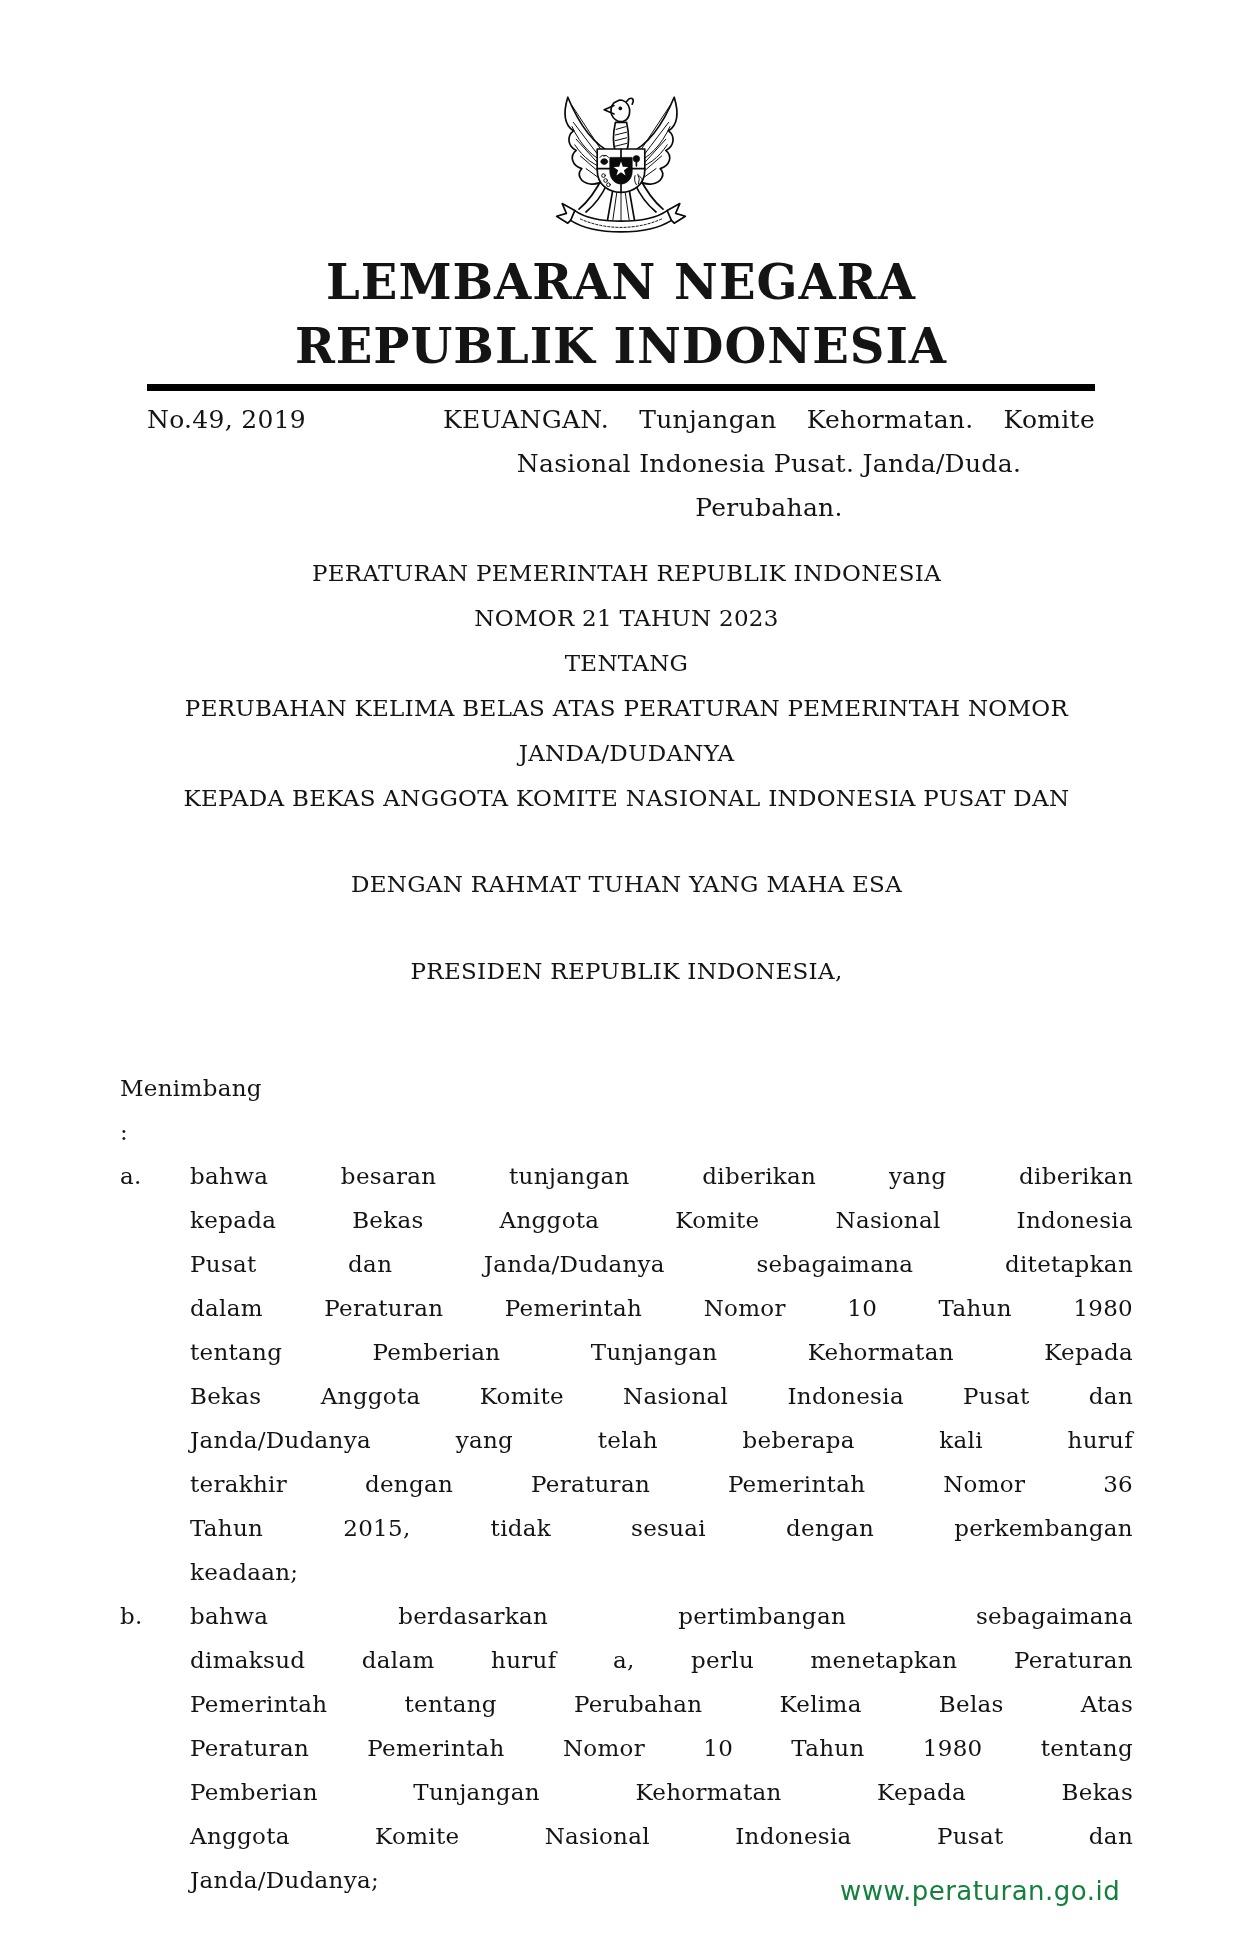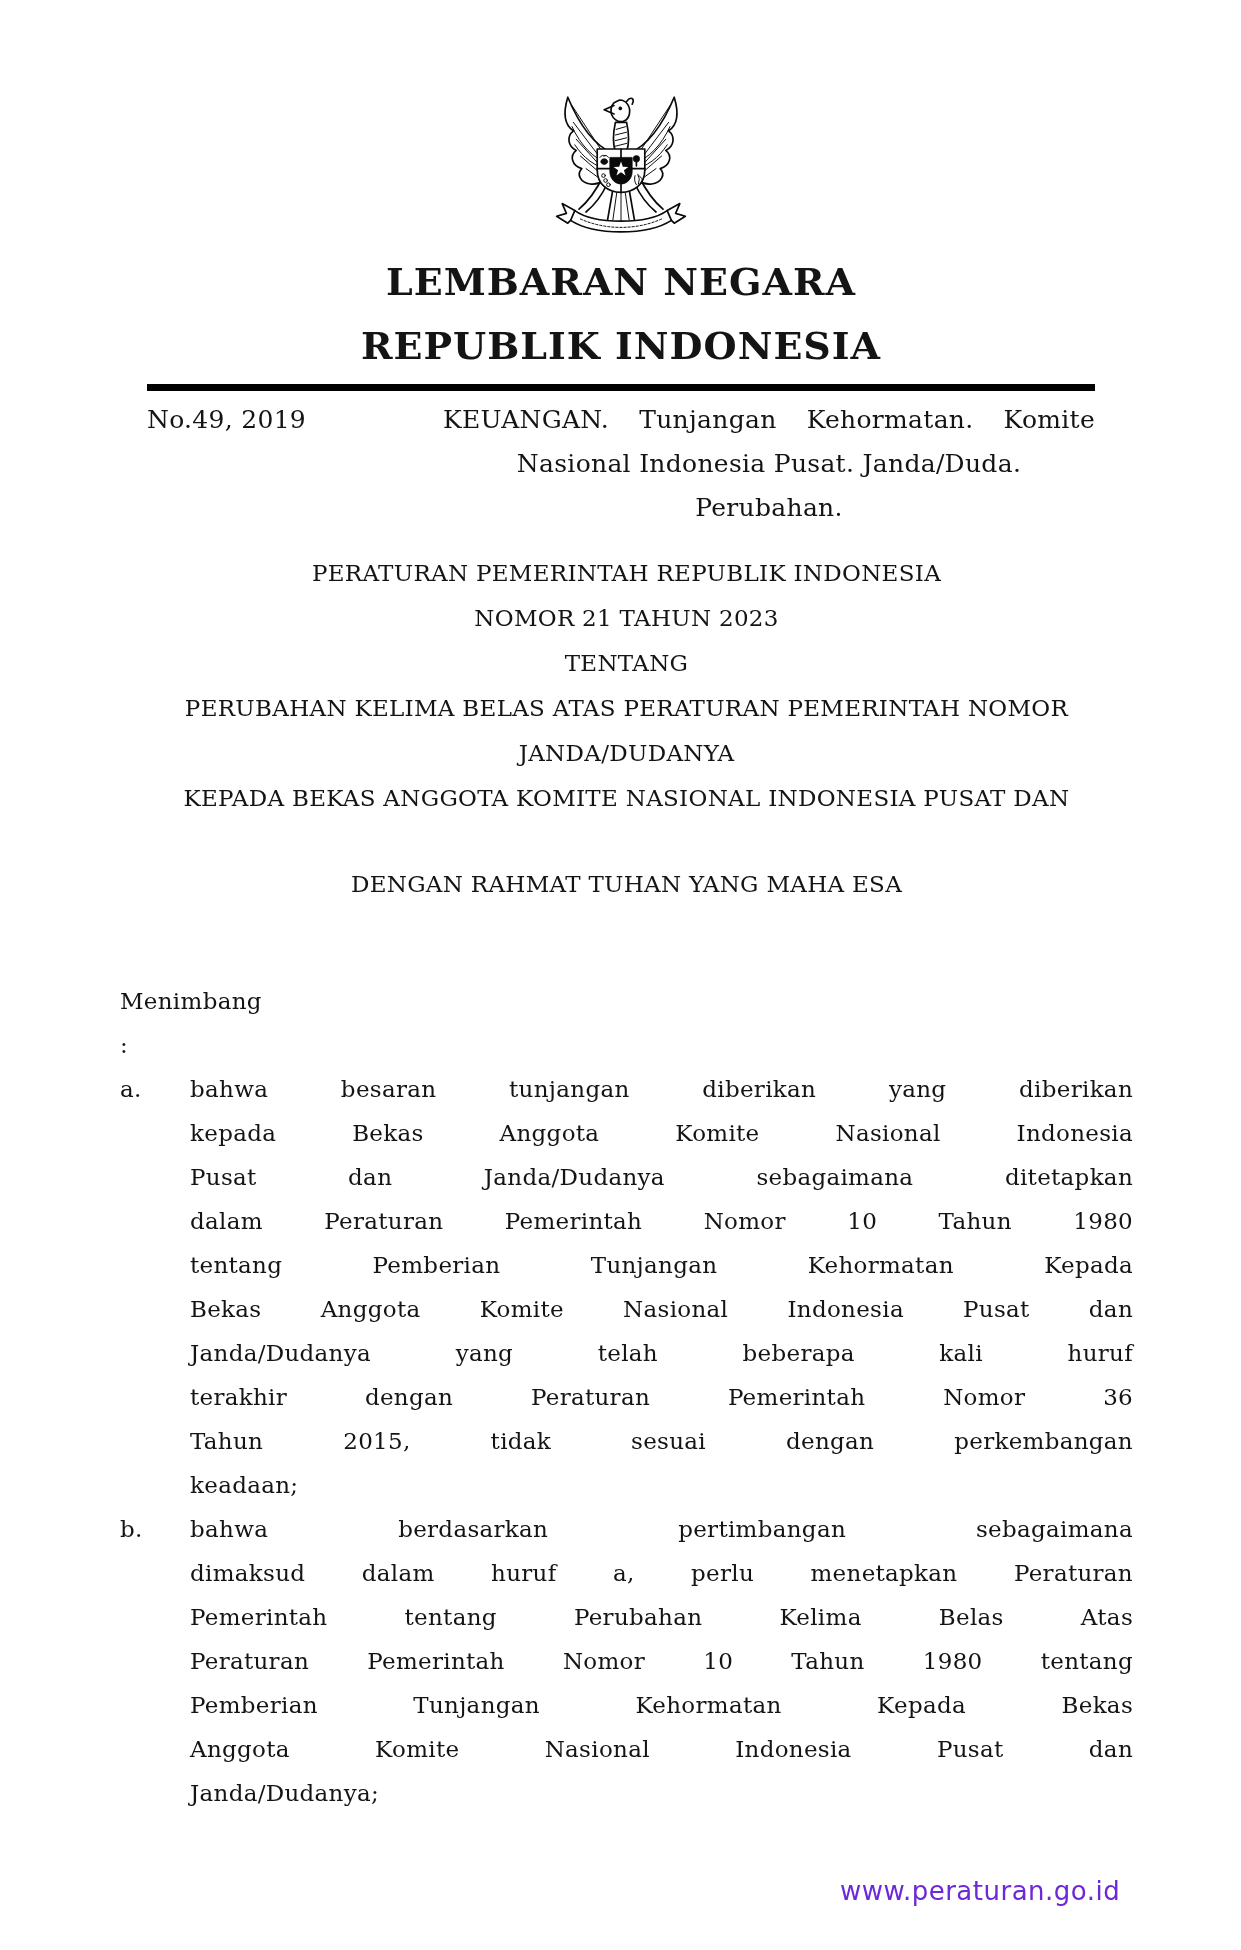--- a/index.html
+++ b/index.html
@@ -7,21 +7,21 @@
     position:relative;
     width:1241px;height:1950px;
     background:#ffffff;
     color:#141414;
     font-family:"DejaVu Serif","Liberation Serif",serif;
     overflow:hidden;
   }
   
   .masthead{margin:0 146px 0 147px;text-align:center;}
   .emblem{display:block;margin:86px auto 0;width:140px;height:154px;}
-  .m-title{font-weight:bold;font-size:38px;line-height:64px;letter-spacing:1px;margin-top:10px;}
+  .m-title{font-weight:bold;font-size:48px;line-height:64px;letter-spacing:1px;margin-top:10px;}
   .m-rule{height:7px;background:#000;margin-top:6px;}
   .gz-row{display:flex;margin-top:7px;font-size:25px;line-height:44px;letter-spacing:0.3px;}
   .gz-num{width:296px;text-align:left;}
   .gz-subject{flex:1;}
   .jl{text-align:justify;text-align-last:justify;}
   
   .reg{margin-left:120px;width:1013px;font-size:23px;letter-spacing:0.3px;}
   .reg-head{text-align:center;line-height:45px;margin-top:21px;}
   .invocation{text-align:center;line-height:45px;margin-top:41px;}
   .authority{text-align:center;line-height:45px;margin-top:42px;}
@@ -29,21 +29,21 @@
   .c-label{width:200px;}
   .c-colon{width:38px;}
   .c-items{flex:1;}
   .c-item{display:flex;}
   .c-letter{width:70px;}
   .c-text{flex:1;}
   
   .footer{
     position:absolute;left:840px;top:1876px;
     font-family:"DejaVu Sans","Liberation Sans",sans-serif;
-    font-size:26px;color:#6d28d9;letter-spacing:0.5px;text-align:right;
+    font-size:26px;color:#15803d;letter-spacing:0.5px;text-align:right;
   }
   svg .ln{fill:none;stroke:#0a0a0a;stroke-width:2.4;stroke-linecap:round;stroke-linejoin:round;}
   svg .fw{fill:#ffffff;stroke:#0a0a0a;stroke-width:2.4;stroke-linejoin:round;}
   svg .fb{fill:#0a0a0a;stroke:#0a0a0a;stroke-width:1;}
   svg .thin{fill:none;stroke:#0a0a0a;stroke-width:1.4;stroke-linecap:round;}
 </style>
 </head>
 <body>
 
 <div class="sheet">
@@ -123,20 +123,21 @@
       <div>PERATURAN PEMERINTAH REPUBLIK INDONESIA</div>
       <div>NOMOR 21 TAHUN 2023</div>
       <div>TENTANG</div>
       <div>PERUBAHAN KELIMA BELAS ATAS PERATURAN PEMERINTAH NOMOR</div>
       <div>JANDA/DUDANYA</div>
       <div>KEPADA BEKAS ANGGOTA KOMITE NASIONAL INDONESIA PUSAT DAN</div>
     </div>
 
     <div class="invocation">DENGAN RAHMAT TUHAN YANG MAHA ESA</div>
 
+    <div class="authority">PRESIDEN REPUBLIK INDONESIA,</div>
 
     <div class="consider">
       <div class="c-label">Menimbang</div>
       <div class="c-colon">:</div>
       <div class="c-items">
 
         <div class="c-item">
           <div class="c-letter">a.</div>
           <div class="c-text">
             <div class="jl">bahwa besaran tunjangan diberikan yang diberikan</div>

